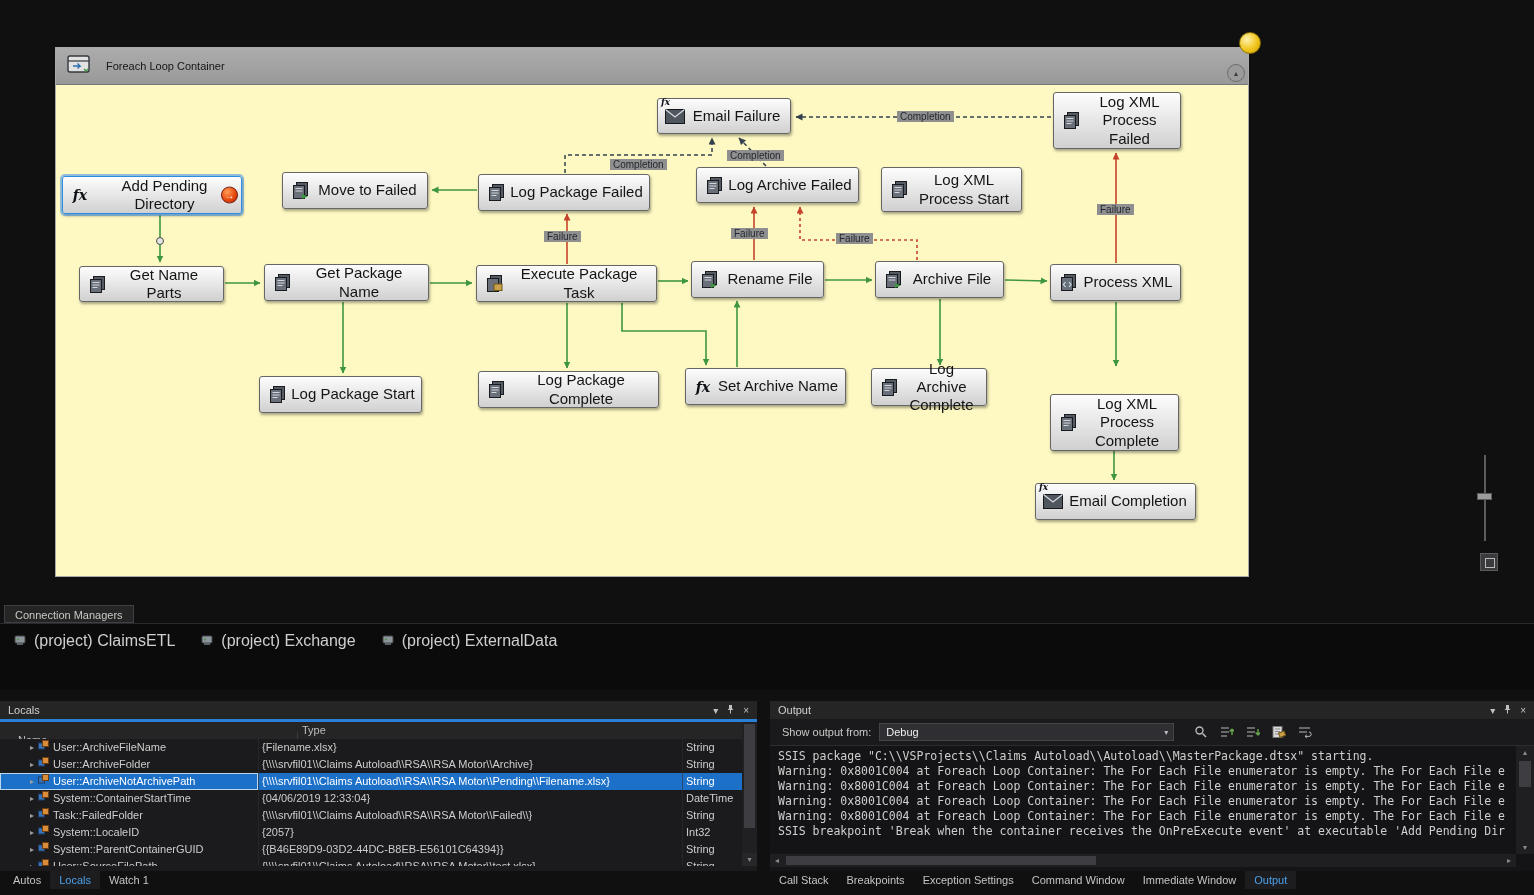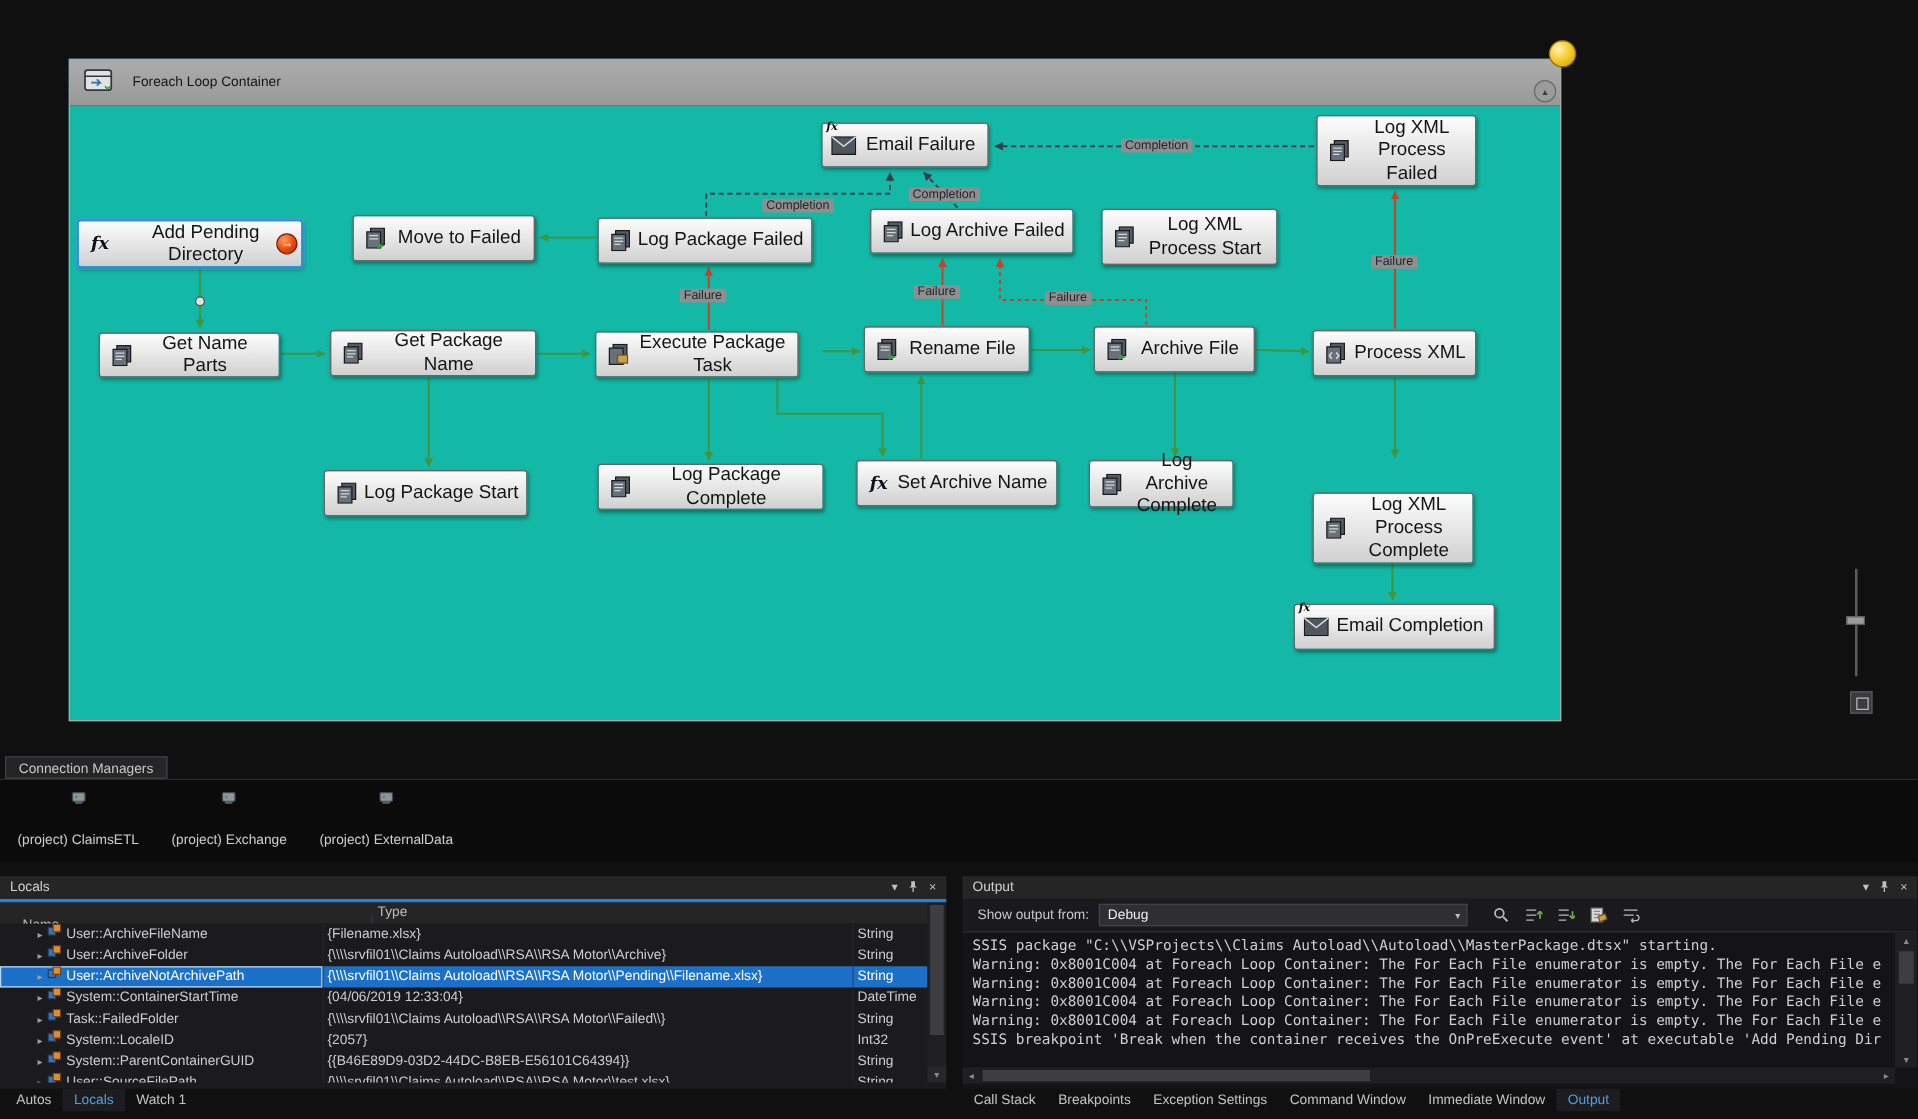--- a/index.html
+++ b/index.html
@@ -1,20 +1,20 @@
 <!DOCTYPE html>
 <html><head>
 <meta charset="utf-8">
 <style>
   html,body{margin:0;padding:0;}
   body{width:1534px;height:895px;background:#101010;position:relative;overflow:hidden;
        font-family:"Liberation Sans",sans-serif;-webkit-font-smoothing:antialiased;}
 
   
-  .surface{position:absolute;left:55px;top:47px;width:1194px;height:530px;background:#14b8a6;
+  .surface{position:absolute;left:55px;top:47px;width:1194px;height:530px;background:#fef9c3;
            border:1px solid #a9a9a9;box-sizing:border-box;z-index:1;}
   .surface-header{position:absolute;left:0;top:0;right:0;height:37px;
            background:linear-gradient(#acacac,#999999);border-bottom:1px solid #787878;
            display:flex;align-items:center;padding:0 10px;box-sizing:border-box;}
   .surface-title{font-size:11px;color:#161616;margin-left:14px;}
   .collapse-btn{position:absolute;left:1227px;top:64px;width:18px;height:18px;border-radius:50%;
            border:1px solid #6d6d6d;background:#9b9b9b;color:#3a3a3a;font-size:8px;line-height:17px;
            text-align:center;z-index:5;box-sizing:border-box;}
   .sun-badge{position:absolute;left:1239px;top:32px;width:22px;height:22px;border-radius:50%;
            background:radial-gradient(circle at 35% 32%,#fff2ae,#f2c51d 55%,#c89e08);
@@ -42,21 +42,21 @@
   .zoom-thumb{position:absolute;left:1477px;top:493px;width:15px;height:7px;background:#9c9c9c;border:1px solid #5c5c5c;box-sizing:border-box;z-index:1;}
   .fit-btn{position:absolute;left:1480px;top:553px;width:18px;height:18px;background:#3b3b3d;border:1px solid #5a5a5a;box-sizing:border-box;z-index:1;}
   .fit-btn::after{content:"";position:absolute;left:4px;top:4px;width:8px;height:8px;border:1px solid #b9b9b9;}
 
   
   .cm-tab{position:absolute;left:4px;top:605px;height:18px;padding:0 10px;line-height:18px;
         background:#252526;border:1px solid #3f3f46;color:#c7c7c7;font-size:11px;box-sizing:border-box;z-index:1;}
   .cm-panel{position:absolute;left:0;top:623px;width:1534px;height:66px;background:#0b0b0c;
         border-top:1px solid #2a2a2c;z-index:0;}
   .cm-items{position:absolute;left:14px;top:8px;display:flex;gap:26px;}
-  .cm-item{display:flex;align-items:center;gap:19px;font-size:11px;color:#cfcfcf;flex-direction:column;}
+  .cm-item{display:flex;align-items:center;gap:8px;font-size:16px;color:#cfcfcf;}
 
   
   .twin-title{position:absolute;height:18px;background:#252526;display:flex;align-items:center;
         padding:0 8px;box-sizing:border-box;font-size:11px;color:#d0d0d0;z-index:2;}
   .twin-icons{margin-left:auto;display:flex;gap:8px;align-items:center;color:#c0c0c0;font-size:10px;}
   .twin-icons span{cursor:default;}
 
   
   .locals-panel{position:absolute;left:0;top:701px;width:757px;height:170px;background:#1b1b1d;z-index:1;}
   .focus-line{position:absolute;left:0;top:18px;width:757px;height:3px;background:#2a7fd6;}
@@ -267,21 +267,21 @@
   <span class="ticon">
       <svg width="17" height="17" viewBox="0 0 17 17">
         <rect x="4.5" y="0.5" width="11" height="13" fill="#555b63" stroke="#191b1e"></rect>
         <rect x="1.5" y="3.5" width="11" height="13" fill="#697079" stroke="#191b1e"></rect>
         <path d="M3.5 6.5h7M3.5 9h7M3.5 11.5h5" stroke="#d3d7dc" stroke-width="1"></path>
       </svg>
     </span>
   <span class="tlabel">Get Package Name</span>
 </div>
 
-<div class="task" style="left:476px;top:265px;width:163px;height:37px;">
+<div class="task" style="left:476px;top:265px;width:181px;height:37px;">
   <span class="ticon">
       <svg width="17" height="17" viewBox="0 0 17 17">
         <rect x="4.5" y="0.5" width="11" height="13" fill="#555b63" stroke="#191b1e"></rect>
         <rect x="1.5" y="3.5" width="11" height="13" fill="#697079" stroke="#191b1e"></rect>
         <rect x="8" y="9" width="8" height="6.5" fill="#caa14a" stroke="#6e5415"></rect>
       </svg>
     </span>
   <span class="tlabel">Execute Package Task</span>
 </div>
 

